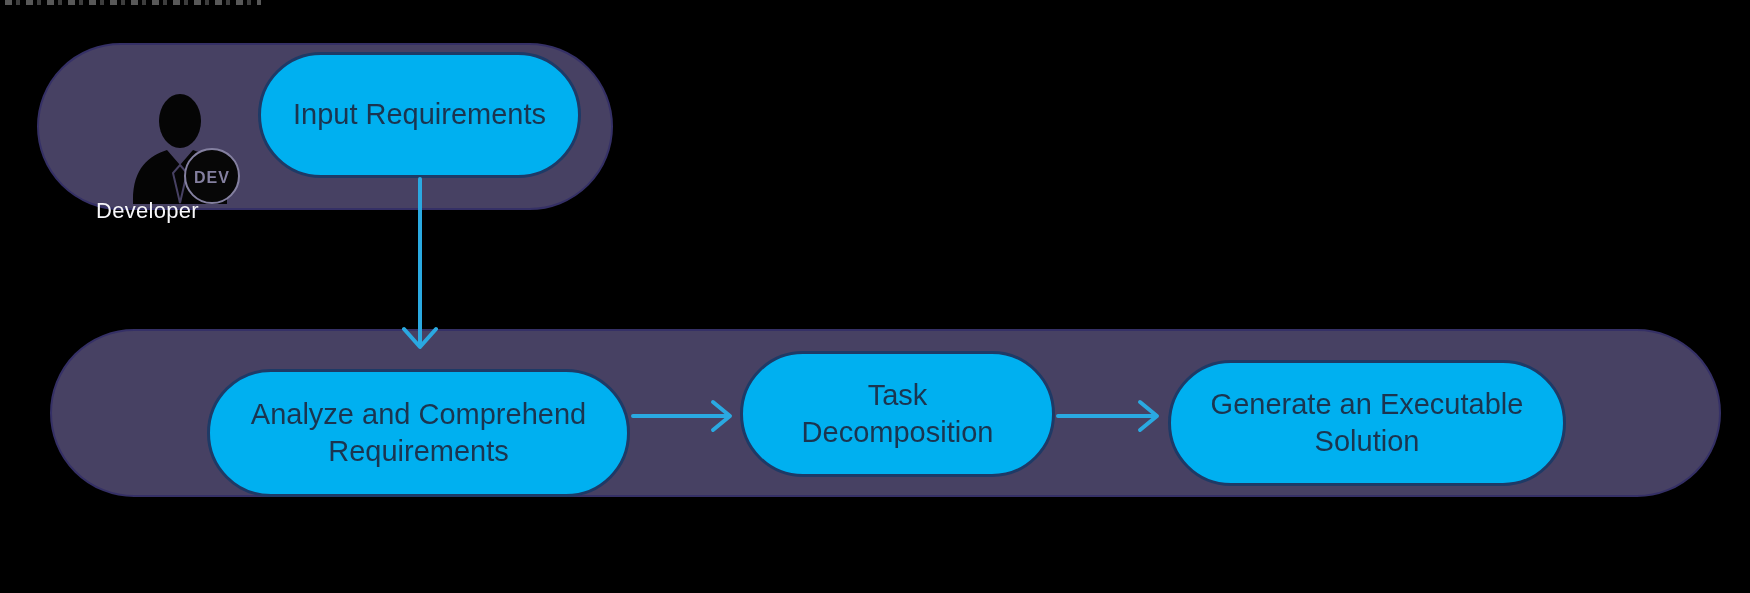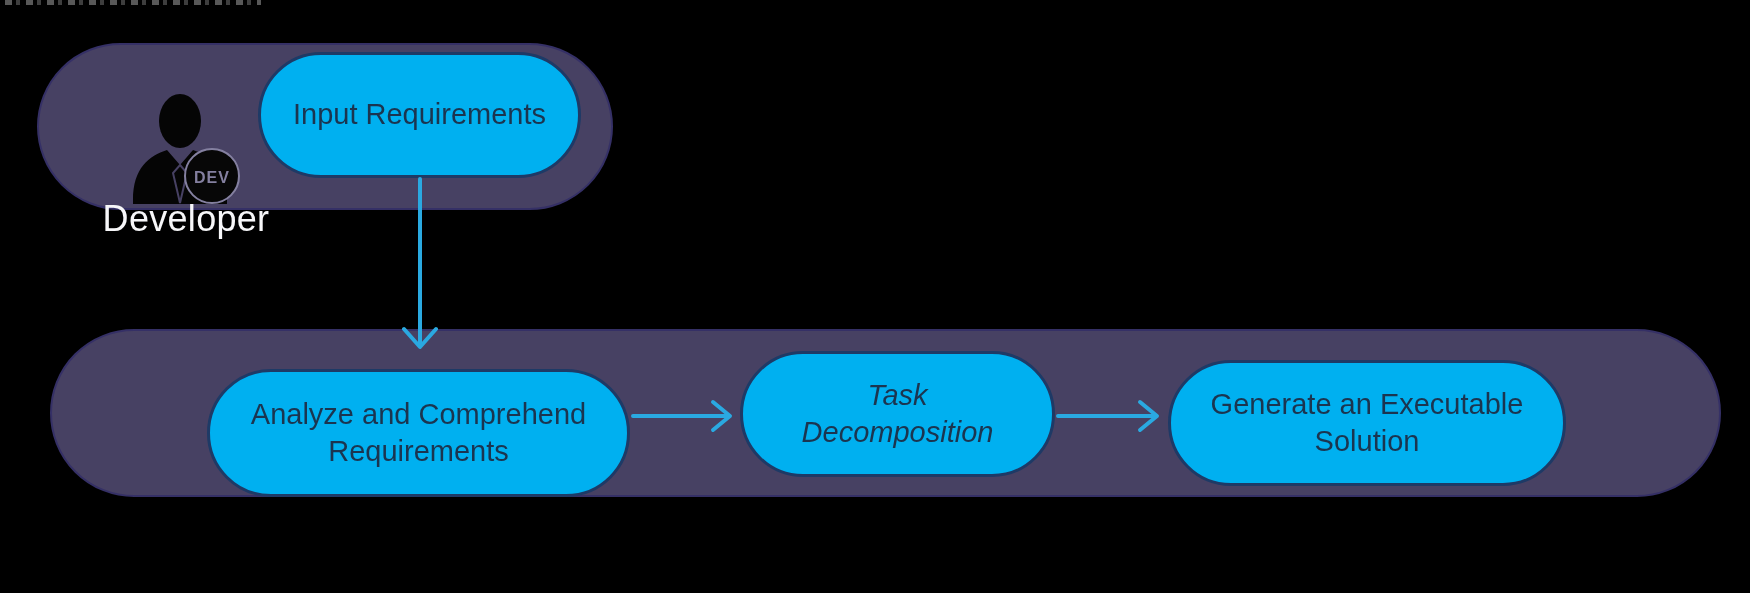--- a/index.html
+++ b/index.html
@@ -11,32 +11,32 @@
     position:absolute;left:5px;top:0;width:256px;height:5px;opacity:.8;
     background:repeating-linear-gradient(90deg,#6e6e6e 0 7px,transparent 7px 11px,#4d4d4d 11px 15px,transparent 15px 21px);
   }
   .group{
     position:absolute;background:#474163;border:2px solid #353066;
     box-sizing:border-box;border-radius:90px;
   }
   .group-developer{left:37px;top:43px;width:576px;height:167px;border-radius:84px;}
   .group-plan{left:50px;top:329px;width:1671px;height:168px;border-radius:84px;}
   .group-label{
-    position:absolute;color:#f7f7f9;font-size:36px;letter-spacing:.3px;
-    text-align:center;white-space:nowrap;
+    position:absolute;color:#f7f7f9;font-size:22px;letter-spacing:.3px;
+    text-align:left;white-space:nowrap;
   }
   .dev-label{left:57px;top:153px;width:180px;}
   .pill{
     position:absolute;background:#00B0F0;border:3px solid #1E3A66;border-radius:70px;
     box-sizing:border-box;display:flex;align-items:center;justify-content:center;
     color:#1B3550;font-size:29px;line-height:1.28;text-align:center;padding:12px 26px;
   }
   .pill-input{left:258px;top:52px;width:323px;height:126px;}
   .pill-analyze{left:207px;top:349px;width:423px;height:128px;margin-top:20px;}
-  .pill-task{left:740px;top:351px;width:315px;height:126px;font-style:italic;}
+  .pill-task{left:740px;top:351px;width:315px;height:126px;}
   .pill-generate{left:1168px;top:360px;width:398px;height:126px;}
   .dev-icon{position:absolute;left:88px;top:45px;width:115px;height:115px;}
   .edges{position:absolute;left:0;top:0;width:1750px;height:593px;pointer-events:none;}
 </style>
 </head>
 <body>
 
 <div class="canvas">
 
   <div class="top-artifact"></div>

